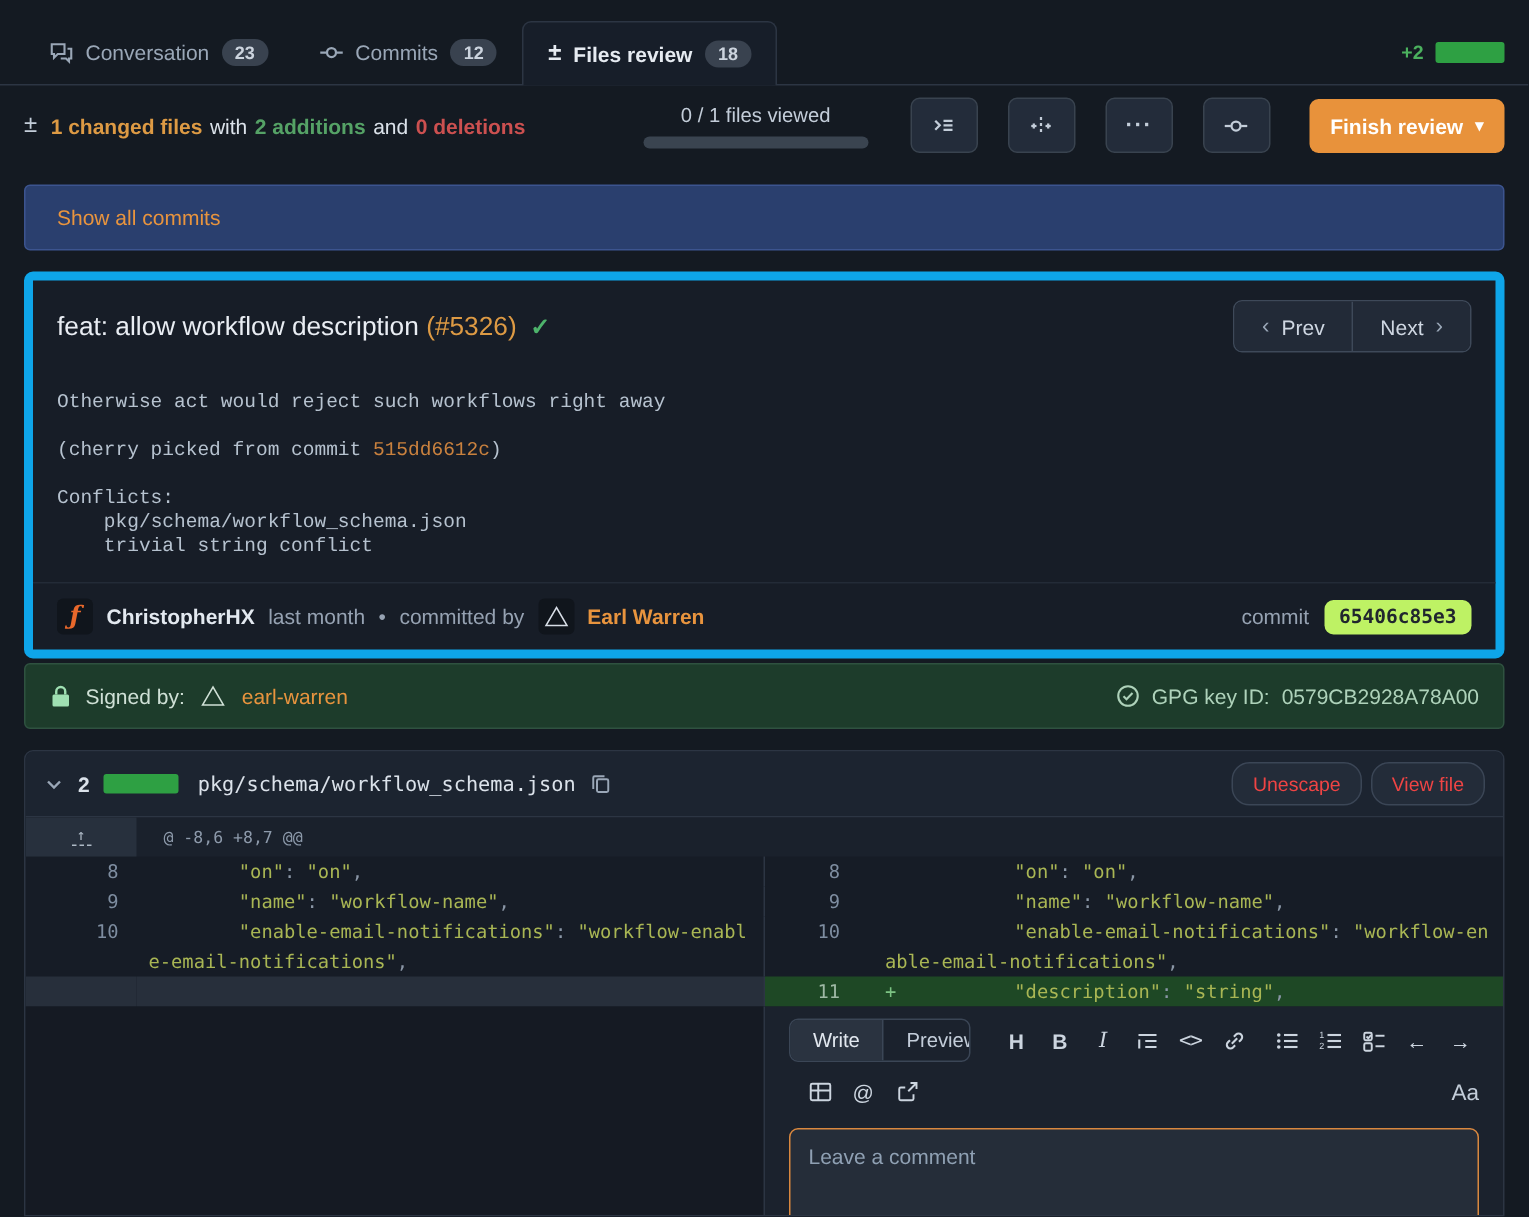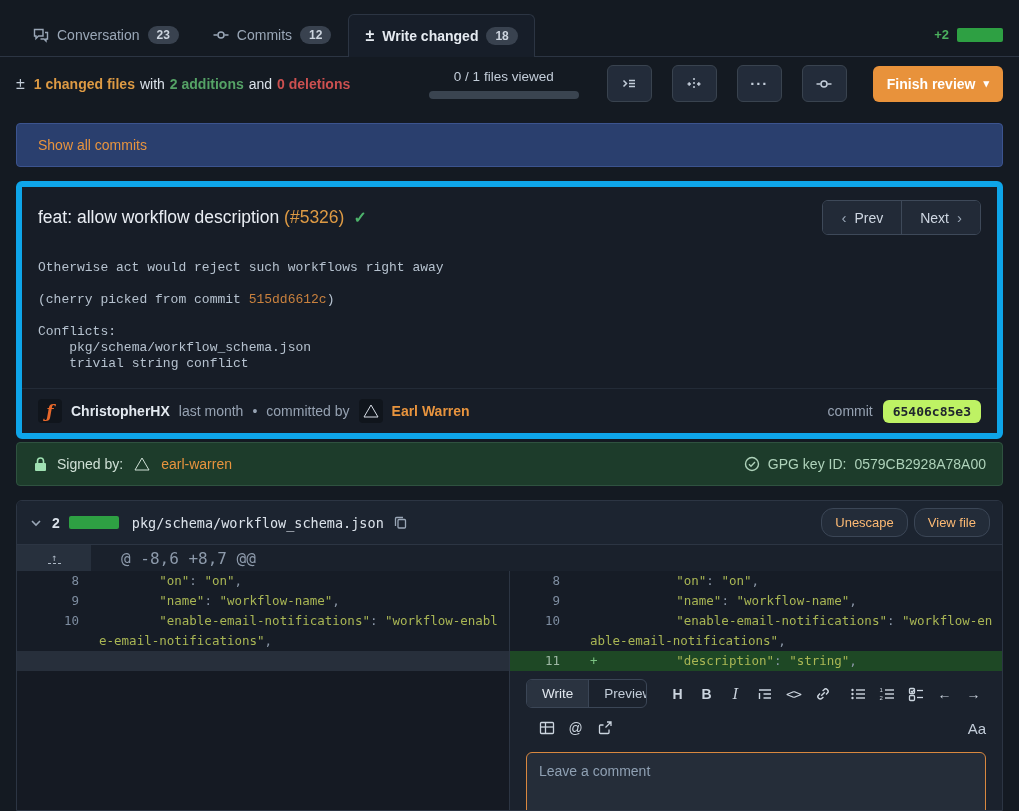--- a/index.html
+++ b/index.html
@@ -73,27 +73,27 @@
 
   
   .diff-box { flex:1; min-height:0; margin:14px 16px 0 16px; background:#161c26; border:1px solid #2c3543; border-radius:6px 6px 0 0; overflow:hidden; display:flex; flex-direction:column; }
   .file-head { flex:none; height:44px; background:#1c2430; border-bottom:1px solid #2c3543; display:flex; align-items:center; gap:9px; padding:0 12px; }
   .file-head .chev { color:#9aa7b7; cursor:pointer; }
   .file-changes { font-weight:700; color:#dbe2ea; font-size:14px; }
   .file-bar { width:50px; height:13px; background:#2ea043; border-radius:2px; }
   .file-name { font-family:"DejaVu Sans Mono", monospace; font-size:13.5px; color:#dbe2ea; margin-left:4px; }
   .copy-ic { color:#9aa7b7; cursor:pointer; }
   .fh-right { margin-left:auto; display:flex; gap:6px; }
-  .sm-btn { background:#232c39; border:1px solid #3b4656; color:#fdba74; font-size:13px; padding:6px 13px; border-radius:12px; cursor:pointer; }
+  .sm-btn { background:#232c39; border:1px solid #3b4656; color:#ef4444; font-size:13px; padding:6px 13px; border-radius:12px; cursor:pointer; }
 
   .hunk-row { flex:none; height:26px; display:flex; align-items:stretch; background:#1a212c; font-family:"DejaVu Sans Mono", monospace; }
   .hunk-expand { width:74px; flex:none; background:#27303d; display:flex; flex-direction:column; align-items:center; justify-content:center; color:#aeb9c6; cursor:pointer; }
   .hunk-expand .arrow { font-size:10px; line-height:9px; }
   .hunk-expand .dash { width:13px; border-top:1px dashed #aeb9c6; margin-top:1px; }
-  .hunk-text { display:flex; align-items:center; padding-left:18px; color:#8d9aab; font-size:16px;margin-left:12px; }
+  .hunk-text { display:flex; align-items:center; padding-left:18px; color:#8d9aab; font-size:11px; }
 
   .dgrid { flex:none; display:grid; grid-template-columns:74px 419px 62px 1fr; font-family:"DejaVu Sans Mono", monospace; font-size:12.5px; line-height:20px; }
   .dln { text-align:right; padding:0 12px 0 0; color:#7e8da0; cursor:pointer; }
   .dcode { white-space:pre-wrap; word-break:break-all; color:#8a96a6; padding:0 6px 0 18px; }
   .dcode.dleft { border-right:1px solid #2c3543; padding-left:8px; }
   .dcode .str { color:#a9b654; }
   .dmark { display:inline-block; width:26px; color:#7cc383; }
   .dempty { background:#272f3b; }
   .dadd { background:#1e4825; }
   .dln.dadd { color:#9fb8a5; }
@@ -135,21 +135,21 @@
         <circle cx="8" cy="8" r="3"></circle>
           <line x1="0.5" y1="8" x2="4.6" y2="8"></line>
           <line x1="11.4" y1="8" x2="15.5" y2="8"></line>
       </svg>
     </span>
     <span>Commits</span>
     <span class="pill">12</span>
   </div>
   <div class="tab active">
     <span class="ticon" style="font-size:16px;font-weight:700;">±</span>
-    <span>Write changed</span>
+    <span>Files review</span>
     <span class="pill">18</span>
   </div>
   <div class="tab-spacer"></div>
   <div class="diffstat">
     <span class="plus">+2</span>
     <span class="bar"></span>
   </div>
 </div>
 
 <div class="dtoolbar">

